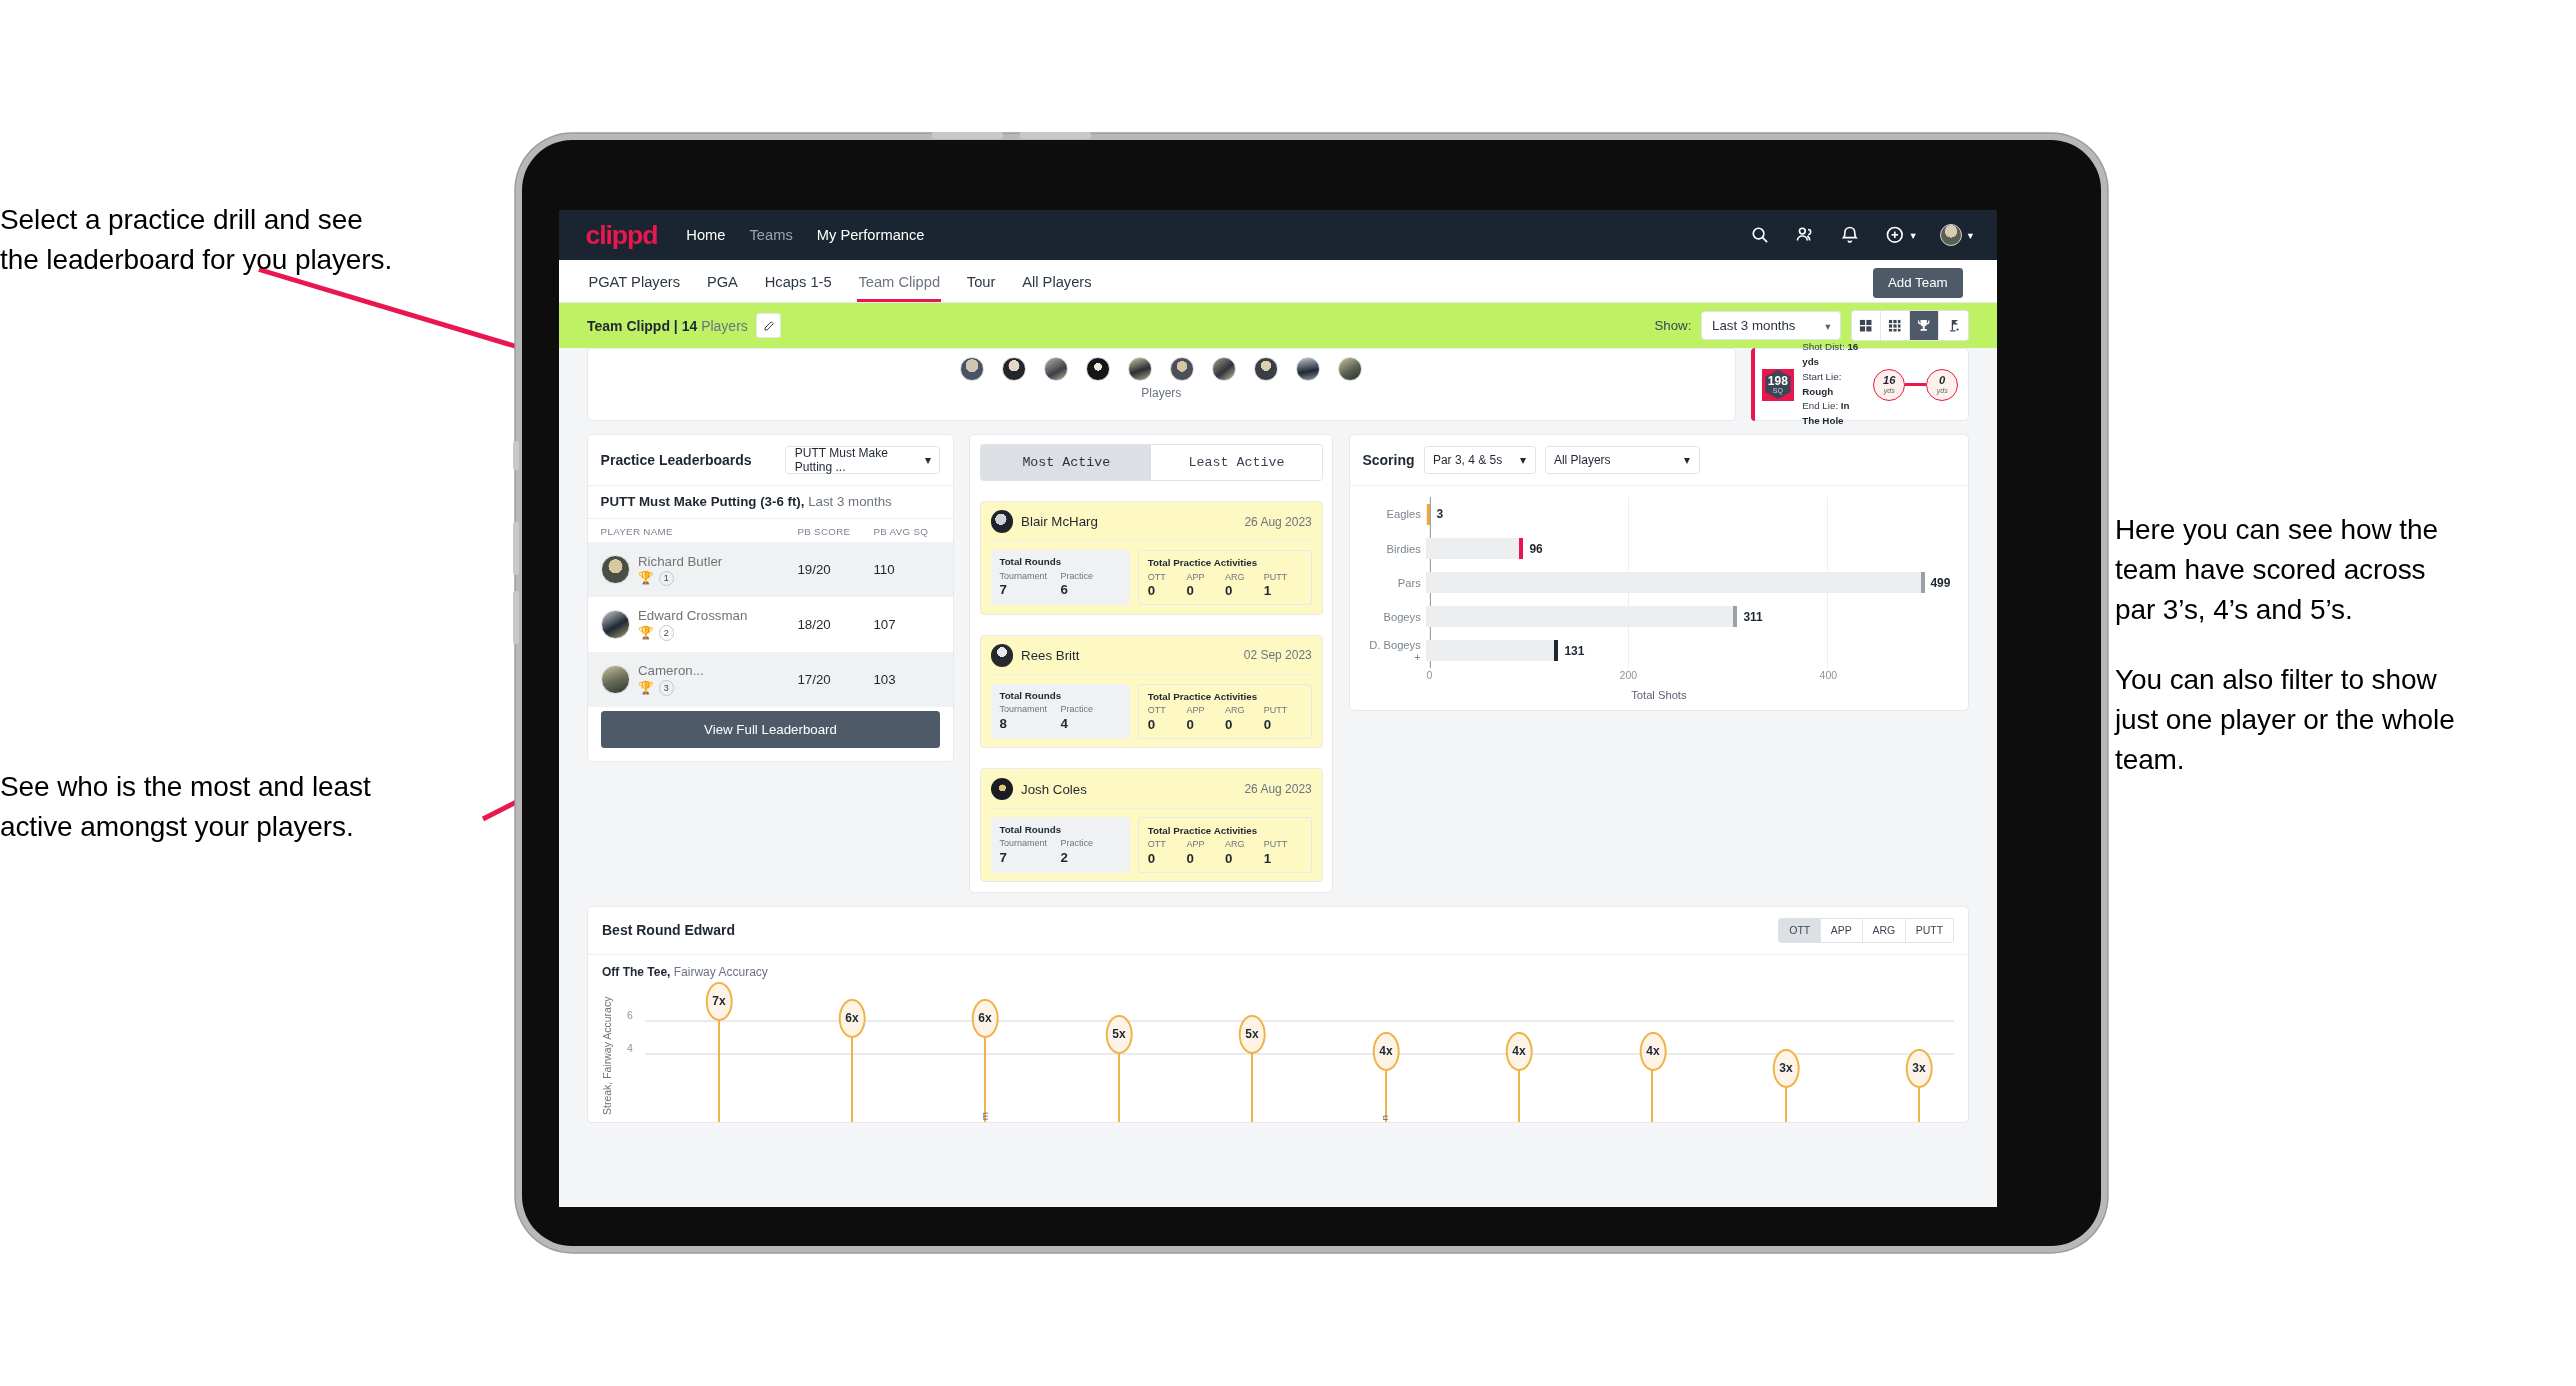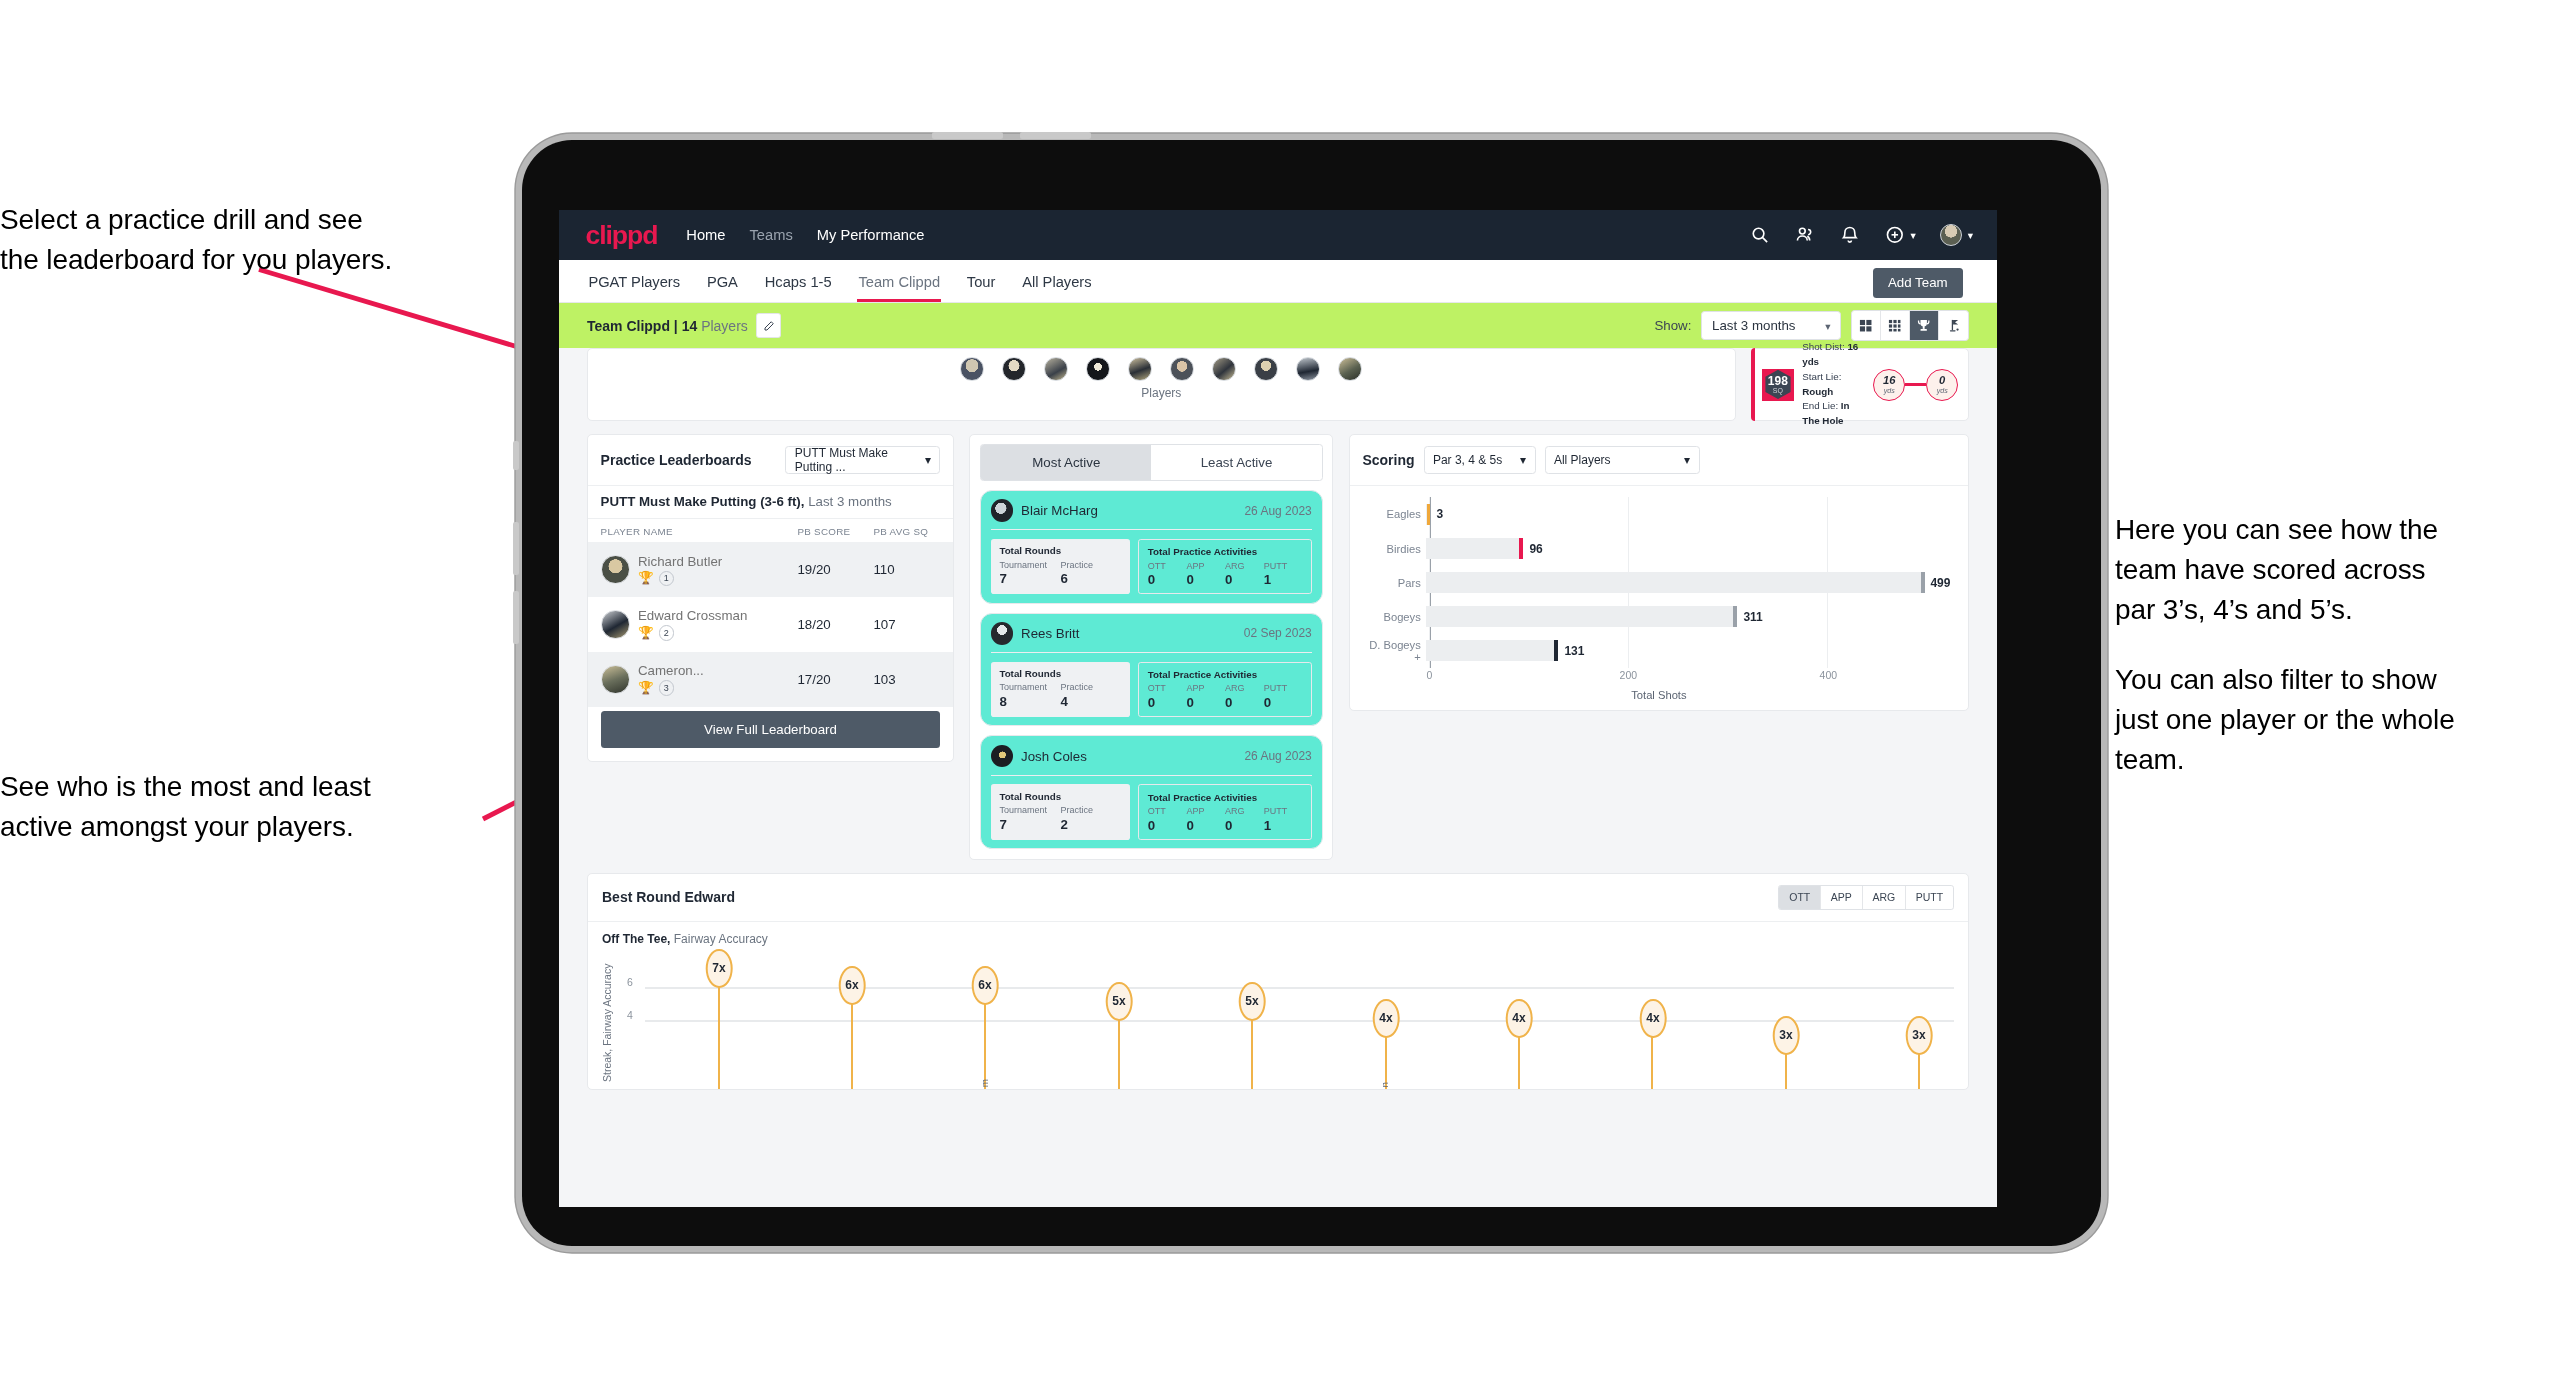--- a/index.html
+++ b/index.html
@@ -172,23 +172,23 @@
   .lb-nm { flex:1 1 auto; }
   .lb-nm .nm { font-size:13.3px; color:#737373; }
   .lb-badges { display:flex; align-items:center; gap:4.9px; margin-top:2.1px; }
   .trophy { font-size:12.6px; line-height:1; }
   .rankcircle { width:15.4px; height:15.4px; border-radius:50%; border:0.7px solid #c2c7ce; display:flex; align-items:center; justify-content:center; font-size:9px; color:#3b4553; }
   .lb-val { font-size:13.3px; color:#1f2733; }
   .lb-btn { margin: 4.2px 12.6px 12.6px; background:#4e5a67; color:#fff; text-align:center; padding:11.2px 0; border-radius:3.5px; font-size:13.3px; }
 
   
   .seg { display:flex; border:0.7px solid #dfe2e6; border-radius:3.5px; overflow:hidden; background:#fff; }
-  .seg-btn { flex:1 1 0; text-align:center; padding:9.8px 0; font-size:13.3px; color:#3b4553; }
+  .seg-btn { flex:1 1 0; text-align:center; padding:9.8px 0; font-size:13.3px; color:#3b4553;font-family:Liberation Mono, monospace; }
   .seg-btn.active { background:#dcdfe3; color:#2b3440; }
-  .act-card { border:0.7px solid #e7e9ec; border-radius:12px; margin-top:9px; padding:8.4px 9.8px; background:#5eead4; }
+  .act-card { border:0.7px solid #e7e9ec; border-radius:4px; margin-top:20px; padding:8.4px 9.8px; background:#fef9c3; }
   .act-top { display:flex; align-items:center; gap:7.7px; padding-bottom:7.7px; border-bottom:0.7px solid #eceef0; }
   .act-av { width:22.4px; height:22.4px; border-radius:50%; }
   .act-nm { font-size:13.3px; color:#1f2733; }
   .act-dt { margin-left:auto; font-size:12px; color:#6b7480; }
   .act-body { display:flex; gap:8.4px; margin-top:8.4px; }
   .tr-box { background:#eff1f3; border-radius:2.8px; padding:6.3px 8.4px; width: 139px; }
   .tp-box { border:0.7px solid #e7e9ec; border-radius:2.8px; padding:6.3px 8.4px; flex:1 1 auto; }
   .bx-title { font-size:9.8px; font-weight:700; color:#1f2733; }
   .bx-cols { display:flex; margin-top:3.5px; }
   .bx-col { flex:1 1 0; }

